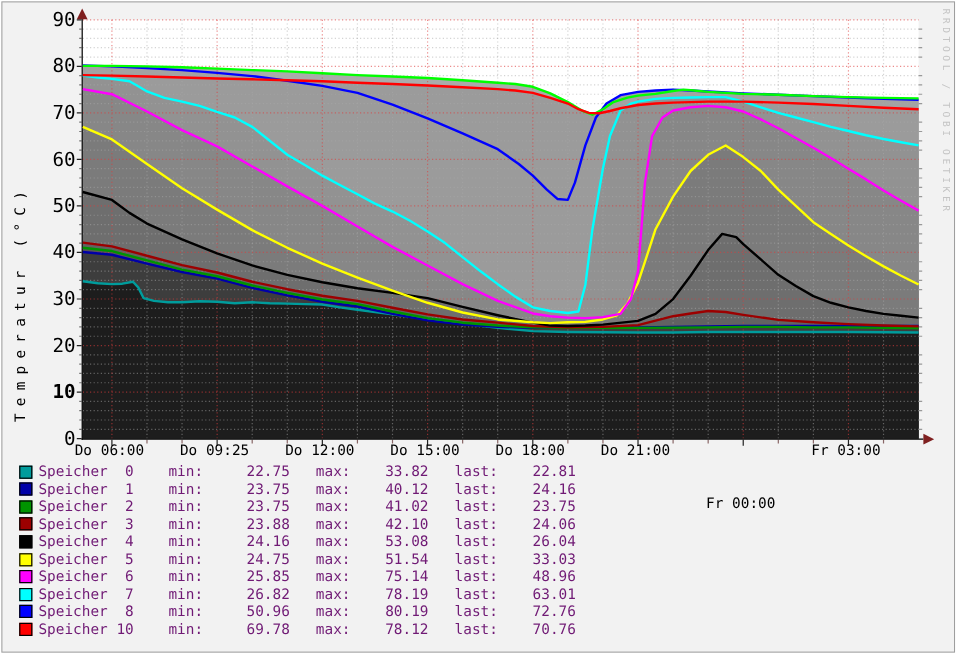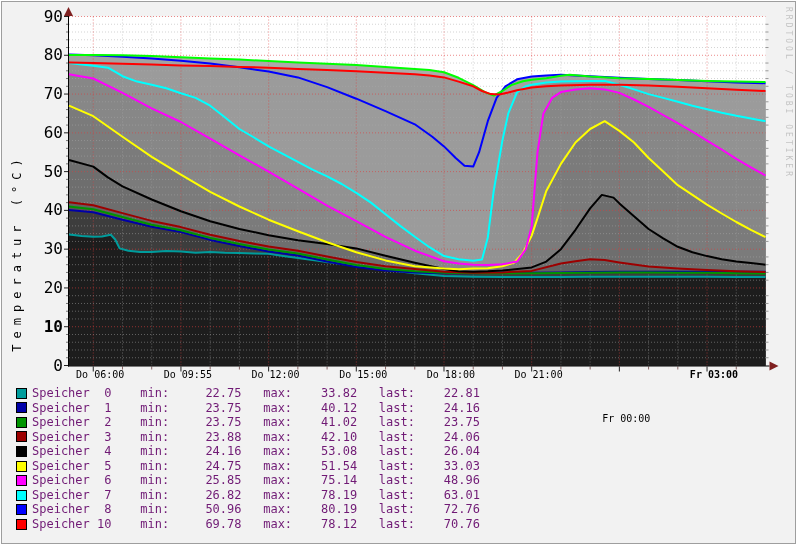--- a/index.html
+++ b/index.html
@@ -3,21 +3,21 @@
 <meta charset="utf-8">
 <style>
   html,body{margin:0;padding:0;background:#ffffff;font-family:"DejaVu Sans Mono",monospace;}
   #rrd-frame{
     position:relative;width:793px;height:541px;margin:1px;
     background:#f2f2f2;border:1px solid #9e9e9e;outline:1px solid #ffffff;
     overflow:hidden;
   }
   #plot-svg{position:absolute;left:0;top:0;}
   .ylab{position:absolute;width:41px;text-align:right;font-size:16px;color:#000;line-height:12px;}
-  .xlab{position:absolute;width:62px;text-align:right;font-size:10px;color:#000;line-height:12px;}
+  .xlab{position:absolute;width:62px;text-align:left;font-size:12px;color:#000;line-height:12px;}
   #y-axis-title{
     position:absolute;left:-105px;top:243px;width:240px;height:15px;
     transform:rotate(-90deg);text-align:center;
     font-size:12px;letter-spacing:6px;color:#000;white-space:pre;
   }
   #watermark{
     position:absolute;right:2px;top:5px;height:230px;
     writing-mode:vertical-rl;
     font-size:8px;letter-spacing:3px;color:#c4c4c4;white-space:pre;
   }
@@ -243,27 +243,27 @@
       <div class="ylab" style="left: 20px; top: 241.167px;">30</div>
       <div class="ylab" style="left: 20px; top: 202.389px;">40</div>
       <div class="ylab" style="left: 20px; top: 163.611px;">50</div>
       <div class="ylab" style="left: 20px; top: 124.833px;">60</div>
       <div class="ylab" style="left: 20px; top: 86.0556px;">70</div>
       <div class="ylab" style="left: 20px; top: 47.2778px;">80</div>
       <div class="ylab" style="left: 20px; top: 8.5px;">90</div>
     </div>
   <div id="x-tick-labels">
       <div class="xlab" style="left: 60.2591px; top: 367px;">Do 06:00</div>
-      <div class="xlab" style="left: 147.943px; top: 367px;">Do 09:55</div>
+      <div class="xlab" style="left: 147.943px; top: 367px;">Do 09:25</div>
       <div class="xlab" style="left: 235.626px; top: 367px;">Do 12:00</div>
       <div class="xlab" style="left: 323.31px; top: 367px;">Do 15:00</div>
       <div class="xlab" style="left: 410.993px; top: 367px;">Do 18:00</div>
       <div class="xlab" style="left: 498.677px; top: 367px;">Do 21:00</div>
       <div class="xlab" style="left: 586.361px; top: 367px; margin-top: 44px;">Fr 00:00</div>
-      <div class="xlab" style="left: 674.044px; top: 367px; font-weight: bold;">Fr 03:00</div>
+      <div class="xlab" style="left: 674.044px; top: 367px;">Fr 03:00</div>
     </div>
 
   <div id="watermark">RRDTOOL / TOBI OETIKER</div>
 
   <div id="legend">
       <div class="legend-row">
         <span class="legend-swatch" style="background: rgb(0, 156, 156);"></span>
         <span class="legend-text">Speicher  0    min:     22.75   max:    33.82   last:    22.81</span>
       </div>
       <div class="legend-row">

